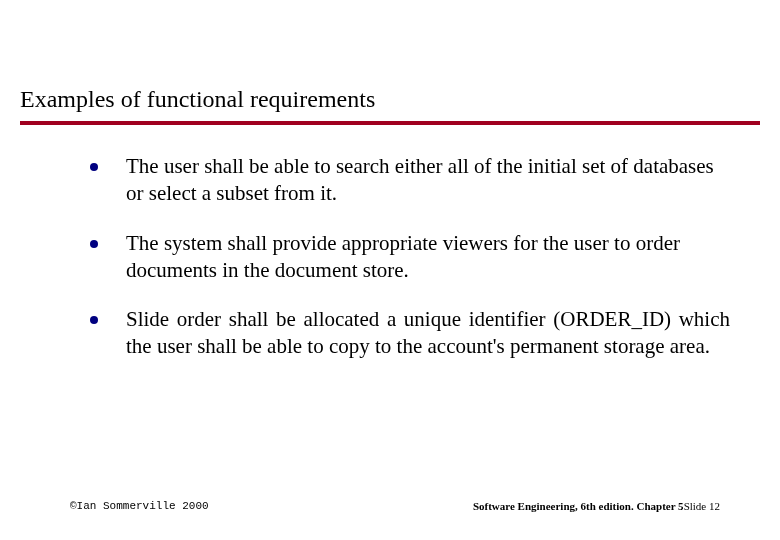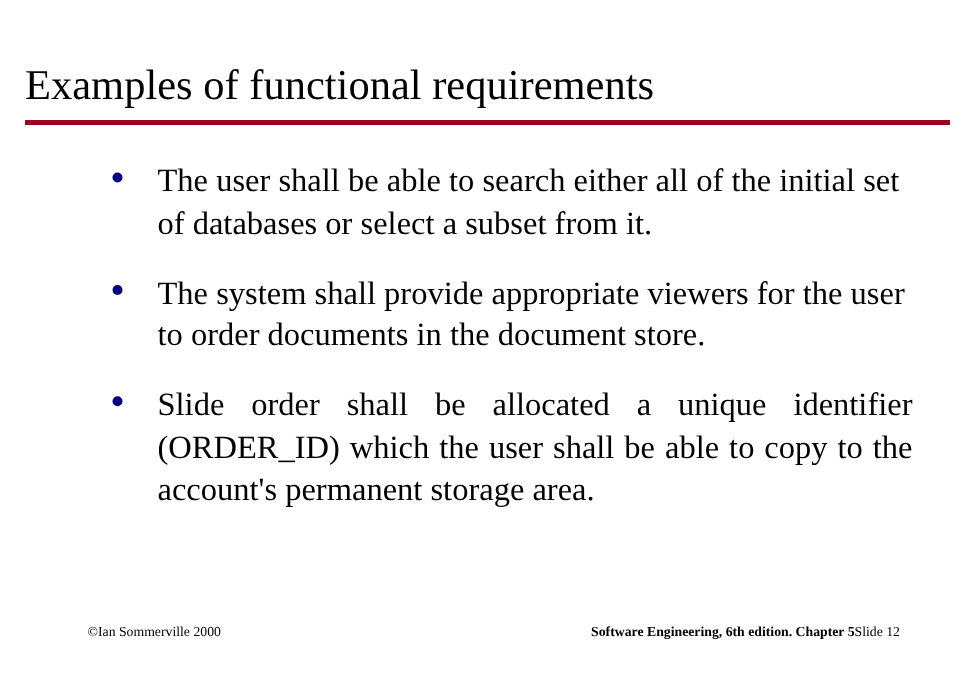--- a/index.html
+++ b/index.html
@@ -12,26 +12,27 @@
     position: relative;
     overflow: hidden;
   }
   .slide {
     width: 100%;
     height: 100%;
     padding: 50px 20px 0 20px;
     position: relative;
   }
   .title {
-    font-size: 34px;
+    font-size: 24px;
     font-weight: normal;
     padding-bottom: 8px;
     border-bottom: 4px solid #a00020;
     margin-bottom: 28px;
     padding-left: 0;
+    margin-top: 36px;
   }
   .content {
     padding-left: 70px;
     padding-right: 30px;
   }
   .bullet-item {
     display: flex;
     align-items: flex-start;
     margin-bottom: 22px;
   }
@@ -39,38 +40,38 @@
     flex: 0 0 auto;
     width: 8px;
     height: 8px;
     background: #000080;
     border-radius: 50%;
     margin-top: 10px;
     margin-right: 28px;
   }
   .bullet-text {
     flex: 1 1 auto;
-    font-size: 26px;
+    font-size: 21px;
     line-height: 1.3;
   }
   .bullet-text.justify {
     text-align: justify;
   }
   .footer {
     position: absolute;
     bottom: 28px;
     left: 0;
     width: 100%;
     padding: 0 60px 0 70px;
     display: flex;
     justify-content: space-between;
     font-size: 11px;
     color: #000000;
   }
-  .footer .left { flex: 0 0 auto; }
+  .footer .left { flex: 0 0 auto; font-family: Liberation Mono, monospace; }
   .footer .center { flex: 1 1 auto; text-align: right; font-weight: bold; }
   .footer .right { flex: 0 0 auto; text-align: center; }
 </style>
 </head>
 <body>
 
 <div class="slide">
   <h1 class="title">Examples of functional requirements</h1>
 
   <div class="content">

